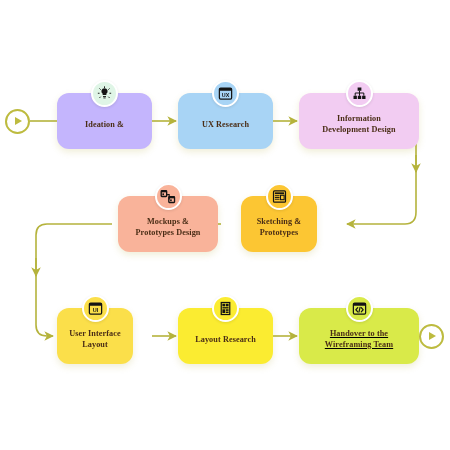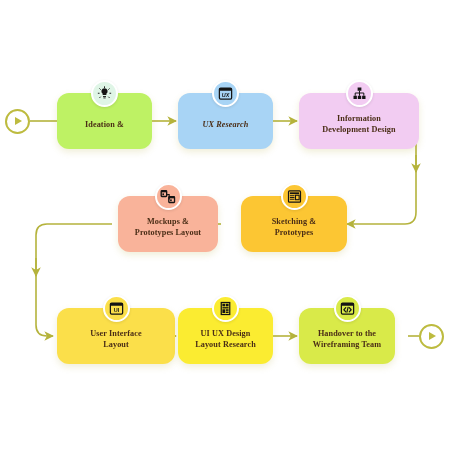--- a/index.html
+++ b/index.html
@@ -89,37 +89,37 @@
       <path d="M408,336 L419,336"></path>
       <path d="M416,155 L416,172" marker-end="url(#ar)"></path>
       <path d="M36,258 L36,276" marker-end="url(#ar)"></path>
     </g>
   </svg>
 
   <div class="endcap" style="left:5px;top:108.5px;">
     <span class="tri"></span>
   </div>
 
-  <div class="node" style="left:57px;top:93px;width:95px;height:56px;background:#bef264;">
+  <div class="node" style="left:57px;top:93px;width:95px;height:56px;background:#c4b5fd;">
     <div class="badge" style="background:#dff5e6;">
       <svg width="15" height="15" viewBox="0 0 24 24">
         <path d="M12 3.4a5 5 0 00-3 9v2.1h6V12.4a5 5 0 00-3-9z" fill="#141414"></path>
         <rect x="9.6" y="16.2" width="4.8" height="1.5" fill="#141414"></rect>
         <rect x="10.2" y="18.4" width="3.6" height="1.4" fill="#141414"></rect>
         <g stroke="#141414" stroke-width="1.5" stroke-linecap="round">
           <path d="M12 1.2v1.3M4.4 4.4l1 1M19.6 4.4l-1 1M2 11.6h1.4M20.6 11.6H22M4.4 18.6l1-1M19.6 18.6l-1-1"></path>
         </g>
       </svg>
     </div>
     <div class="label">
       <span class="ln">Ideation &amp;</span>
     </div>
   </div>
 
-  <div class="node" style="left:178px;top:93px;width:95px;height:56px;background:#a8d4f5;font-style:italic;">
+  <div class="node" style="left:178px;top:93px;width:95px;height:56px;background:#a8d4f5;">
     <div class="badge" style="background:#a8d4f5;">
       <svg width="15" height="15" viewBox="0 0 24 24">
         <rect x="2.2" y="3.2" width="19.6" height="17.6" rx="2" fill="none" stroke="#141414" stroke-width="2"></rect>
         <rect x="2.2" y="3.2" width="19.6" height="4.4" fill="#141414"></rect>
         <text x="12" y="17.4" font-family="Liberation Sans, sans-serif" font-size="8.6" font-weight="bold" text-anchor="middle" fill="#141414">UX</text>
       </svg>
     </div>
     <div class="label">
       <span class="ln">UX Research</span>
     </div>
@@ -136,21 +136,21 @@
           <path d="M12 7.6v3.6M5.1 15.6v-4.4M12 15.6v-4.4M18.9 15.6v-4.4M5.1 11.2h13.8"></path>
         </g>
       </svg>
     </div>
     <div class="label">
       <span class="ln">Information</span>
       <span class="ln">Development Design</span>
     </div>
   </div>
 
-  <div class="node" style="left:241px;top:196px;width:106px;height:56px;background:#fcc633;">
+  <div class="node" style="left:241px;top:196px;width:76px;height:56px;background:#fcc633;">
     <div class="badge" style="background:#fcc633;">
       <svg width="15" height="15" viewBox="0 0 24 24">
         <rect x="2.4" y="3" width="19.2" height="18" rx="1.6" fill="none" stroke="#141414" stroke-width="1.9"></rect>
         <rect x="4.6" y="5.4" width="14.8" height="2.8" fill="#141414"></rect>
         <g fill="#141414">
           <rect x="4.6" y="10" width="7.4" height="1.5"></rect>
           <rect x="4.6" y="12.8" width="7.4" height="1.5"></rect>
           <rect x="4.6" y="15.6" width="7.4" height="1.5"></rect>
         </g>
         <rect x="13.6" y="10" width="5.8" height="7.1" fill="none" stroke="#141414" stroke-width="1.7"></rect>
@@ -169,25 +169,25 @@
         <rect x="1.8" y="2.6" width="8.2" height="2.4" fill="#141414"></rect>
         <rect x="3.6" y="6.6" width="2.4" height="2.6" fill="#141414"></rect>
         <rect x="13.2" y="11.6" width="8.6" height="8.6" rx="1" fill="none" stroke="#141414" stroke-width="2"></rect>
         <rect x="13.2" y="11.6" width="8.6" height="2.4" fill="#141414"></rect>
         <rect x="15.2" y="15.6" width="2.4" height="2.6" fill="#141414"></rect>
         <path d="M10.6 8.4h3.2v7.4" fill="none" stroke="#141414" stroke-width="1.6"></path>
       </svg>
     </div>
     <div class="label">
       <span class="ln">Mockups &amp;</span>
-      <span class="ln">Prototypes Layout</span>
-    </div>
-  </div>
-
-  <div class="node" style="left:57px;top:308px;width:118px;height:56px;background:#fbdf4a;">
+      <span class="ln">Prototypes Design</span>
+    </div>
+  </div>
+
+  <div class="node" style="left:57px;top:308px;width:76px;height:56px;background:#fbdf4a;">
     <div class="badge" style="background:#fbdf4a;">
       <svg width="15" height="15" viewBox="0 0 24 24">
         <rect x="2.2" y="3.2" width="19.6" height="17.6" rx="2" fill="none" stroke="#141414" stroke-width="2"></rect>
         <rect x="2.2" y="3.2" width="19.6" height="4.4" fill="#141414"></rect>
         <text x="12" y="17.6" font-family="Liberation Sans, sans-serif" font-size="8.8" font-weight="bold" text-anchor="middle" fill="#141414">UI</text>
       </svg>
     </div>
     <div class="label">
       <span class="ln">User Interface</span>
       <span class="ln">Layout</span>
@@ -200,26 +200,25 @@
         <rect x="5.2" y="2.4" width="13.6" height="19.2" fill="none" stroke="#141414" stroke-width="2"></rect>
         <rect x="7" y="4.4" width="4.6" height="4.2" fill="#141414"></rect>
         <rect x="12.6" y="4.4" width="4.4" height="4.2" fill="#141414"></rect>
         <rect x="7" y="9.8" width="10" height="2.2" fill="#141414"></rect>
         <rect x="7" y="13.2" width="4.6" height="6" fill="#141414"></rect>
         <rect x="12.6" y="13.2" width="4.4" height="2.6" fill="#141414"></rect>
         <rect x="12.6" y="16.8" width="4.4" height="2.4" fill="#141414"></rect>
       </svg>
     </div>
     <div class="label">
-      <span class="ln">UI UX Design</span>
       <span class="ln">Layout Research</span>
     </div>
   </div>
 
-  <div class="node" style="left:299px;top:308px;width:96px;height:56px;background:#d9ea49;">
+  <div class="node" style="left:299px;top:308px;width:120px;height:56px;background:#d9ea49;text-decoration:underline;">
     <div class="badge" style="background:#d9ea49;">
       <svg width="15" height="15" viewBox="0 0 24 24">
         <rect x="2.2" y="3.2" width="19.6" height="17.6" rx="2" fill="none" stroke="#141414" stroke-width="2"></rect>
         <rect x="2.2" y="3.2" width="19.6" height="4.4" fill="#141414"></rect>
         <g fill="none" stroke="#141414" stroke-width="1.9" stroke-linecap="round" stroke-linejoin="round">
           <path d="M9.2 10.6L6.2 14l3 3.4"></path>
           <path d="M14.8 10.6L17.8 14l-3 3.4"></path>
           <path d="M12.9 10.2l-1.8 7.6"></path>
         </g>
       </svg>

